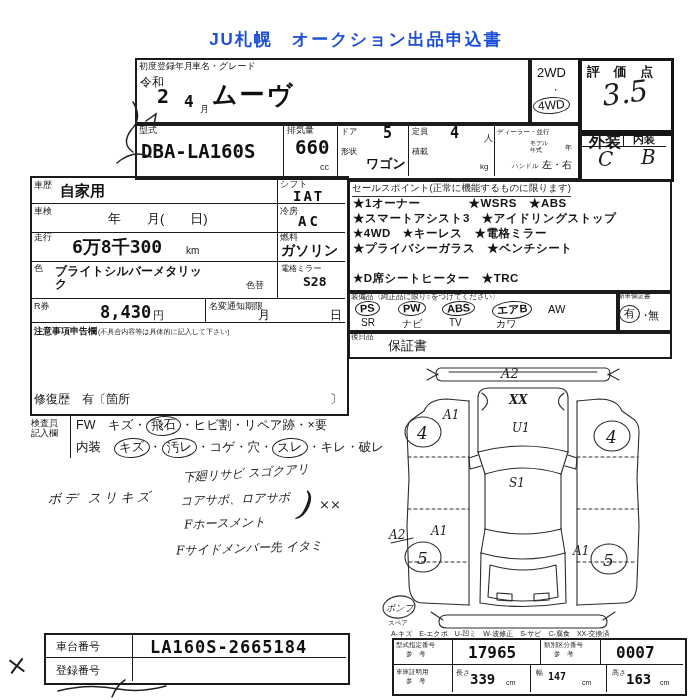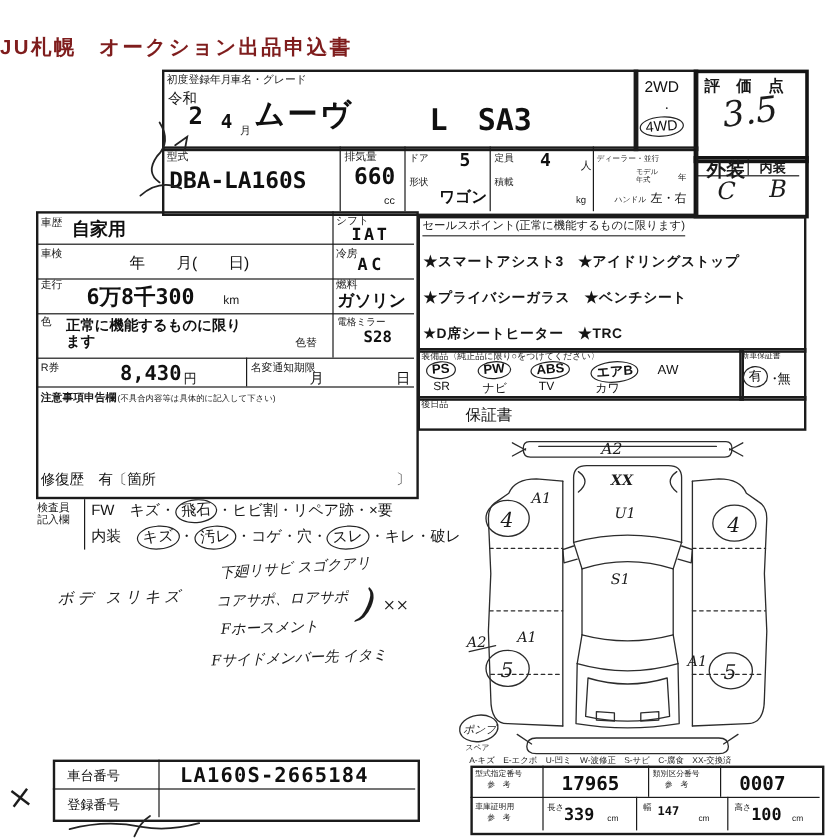--- a/index.html
+++ b/index.html
@@ -10,22 +10,22 @@
   .box3{position:absolute;border:3px solid #141414}
   .vl{position:absolute;width:0;border-left:1.5px solid #1b1b1b}
   .hl{position:absolute;height:0;border-top:1.5px solid #1b1b1b}
   .lbl{position:absolute;font-size:9px;white-space:nowrap;color:#1a1a1a}
   .sm{position:absolute;font-size:7px;white-space:nowrap;color:#222}
   .val{position:absolute;white-space:nowrap;color:#101010}
   .dot{font-family:"DejaVu Sans Mono",monospace;font-weight:700}
   .b{font-weight:700}
   .hw{position:absolute;font-family:"DejaVu Serif",serif;font-style:italic;color:#1c1c1c;white-space:nowrap}
   .circ{display:inline-block;border:1.6px solid #242424;border-radius:50%;padding:0 4px 1px 4px;transform:rotate(-4deg)}
-  .title{position:absolute;left:0;right:0;top:28px;font-size:17px;font-weight:700;
-         letter-spacing:2px;color:#7f1d1d}
+  .title{position:absolute;left:12px;right:0;top:28px;text-align:center;font-size:17px;font-weight:700;
+         letter-spacing:2px;color:#1d4ed8}
   .lot{position:absolute;left:33px;top:86px;font-size:37px;font-weight:700;color:#14141d;letter-spacing:1px}
   .salesline{position:absolute;font-size:11.5px;font-weight:700;letter-spacing:.5px;white-space:nowrap;color:#151515}
   .insline{position:absolute;font-size:12.5px;white-space:nowrap;color:#141414}
   svg.sk path,svg.sk ellipse,svg.sk line{fill:none;stroke:#2c2c2c;stroke-width:1.1;stroke-linecap:round;stroke-linejoin:round}
   svg.sk .dash{stroke-dasharray:3,3;stroke-width:1}
   svg .hw2{font-family:"DejaVu Serif",serif;font-style:italic;fill:#1b1b1b}
   svg.pen path{fill:none;stroke:#232323;stroke-width:1.5;stroke-linecap:round}
 </style>
 </head>
 <body>
@@ -41,21 +41,20 @@
   <div class="hl" style="left:580px;top:146px;width:86px"></div>
   <div class="vl" style="left:623px;top:130px;height:16px"></div>
 
   <div class="lbl" style="left:139px;top:60px">初度登録年月</div>
   <div class="lbl" style="left:192px;top:60px">車名・グレード</div>
   <div class="val" style="left:140px;top:74px;font-size:12px">令和</div>
   <div class="val dot" style="left:157px;top:84px;font-size:20px">2</div>
   <div class="val dot" style="left:184px;top:92px;font-size:16px">4</div>
   <div class="lbl" style="left:200px;top:103px">月</div>
   <div class="val dot" style="left:212px;top:78px;font-size:25px;letter-spacing:2px">ムーヴ</div>
-  <div class="val dot" style="left:358px;top:83px;font-size:25px">L　SA3</div>
   <div class="val" style="left:537px;top:65px;font-size:13px">2WD</div>
   <div class="val" style="left:551px;top:84px;font-size:9px">・</div>
   <div class="val" style="left:533px;top:97px;font-size:12px"><span class="circ">4WD</span></div>
   <div class="lbl b" style="left:587px;top:63px;font-size:13px;letter-spacing:5px">評 価 点</div>
   <div class="hw" style="left:602px;top:76px;font-size:29px;transform:rotate(-7deg)">3.5</div>
   <div class="lbl b" style="left:589px;top:132px;font-size:16px">外装</div>
   <div class="lbl b" style="left:633px;top:132px;font-size:11px">内装</div>
   <div class="hw" style="left:598px;top:147px;font-size:20px">C</div>
   <div class="hw" style="left:641px;top:145px;font-size:20px">B</div>
 
@@ -102,38 +101,40 @@
   <div class="lbl" style="left:34px;top:205px">車検</div>
   <div class="val" style="left:108px;top:210px;font-size:13px">年　　月(　　日)</div>
   <div class="lbl" style="left:280px;top:205px">冷房</div>
   <div class="val dot" style="left:298px;top:213px;font-size:14px;letter-spacing:3px">AC</div>
   <div class="lbl" style="left:34px;top:231px">走行</div>
   <div class="val dot" style="left:72px;top:235px;font-size:18px">6万8千300</div>
   <div class="lbl" style="left:186px;top:245px;font-size:10px">km</div>
   <div class="lbl" style="left:280px;top:231px">燃料</div>
   <div class="val dot" style="left:281px;top:242px;font-size:14px">ガソリン</div>
   <div class="lbl" style="left:34px;top:262px">色</div>
-  <div class="val dot" style="left:55px;top:265px;font-size:12px;white-space:normal;width:152px;line-height:13px">正常に機能するものに限ります</div>
+  <div class="val dot" style="left:55px;top:265px;font-size:12px;white-space:normal;width:152px;line-height:13px">ブライトシルバーメタリック</div>
   <div class="lbl" style="left:246px;top:279px">色替</div>
   <div class="lbl" style="left:281px;top:263px;font-size:8px">電格ミラー</div>
   <div class="val dot" style="left:303px;top:274px;font-size:13px">S28</div>
   <div class="lbl" style="left:34px;top:300px">R券</div>
   <div class="val dot" style="left:100px;top:302px;font-size:17px">8,430</div>
   <div class="lbl" style="left:153px;top:308px;font-size:11px">円</div>
   <div class="lbl" style="left:209px;top:300px">名変通知期限</div>
   <div class="val" style="left:258px;top:307px;font-size:12px">月</div>
   <div class="val" style="left:330px;top:307px;font-size:12px">日</div>
   <div class="lbl b" style="left:34px;top:325px">注意事項申告欄</div>
   <div class="sm" style="left:98px;top:327px">(不具合内容等は具体的に記入して下さい)</div>
   <div class="val" style="left:34px;top:391px;font-size:12px">修復歴　有〔箇所</div>
   <div class="val" style="left:330px;top:391px;font-size:12px">〕</div>
 
   <div class="box" style="left:348px;top:180px;width:320px;height:110px"></div>
   <div class="lbl" style="left:352px;top:182px;font-size:9.5px;border-bottom:1px solid #333;padding-bottom:1px">セールスポイント(正常に機能するものに限ります)</div>
+  <div class="salesline" style="left:353px;top:196px">★1オーナー　　　　★WSRS　★ABS</div>
   <div class="salesline" style="left:353px;top:211px">★スマートアシスト3　★アイドリングストップ</div>
+  <div class="salesline" style="left:353px;top:226px">★4WD　★キーレス　★電格ミラー</div>
   <div class="salesline" style="left:353px;top:241px">★プライバシーガラス　★ベンチシート</div>
   <div class="salesline" style="left:353px;top:271px">★D席シートヒーター　★TRC</div>
 
   <div class="box" style="left:348px;top:290px;width:268px;height:40px"></div>
   <div class="sm" style="left:351px;top:292px;font-size:7.5px">装備品〈純正品に限り○をつけてください〉</div>
   <div class="val b" style="left:355px;top:301px;font-size:11px"><span class="circ">PS</span></div>
   <div class="val b" style="left:398px;top:301px;font-size:11px"><span class="circ">PW</span></div>
   <div class="val b" style="left:442px;top:301px;font-size:11px"><span class="circ">ABS</span></div>
   <div class="val b" style="left:492px;top:301px;font-size:11px"><span class="circ">エアB</span></div>
   <div class="val" style="left:548px;top:303px;font-size:11px">AW</div>
@@ -257,21 +258,21 @@
   <div class="val dot" style="left:616px;top:643px;font-size:16px">0007</div>
   <div class="sm" style="left:396px;top:668px;font-size:6.5px">車庫証明用</div>
   <div class="sm" style="left:406px;top:677px;font-size:6.5px">参　考</div>
   <div class="sm" style="left:456px;top:668px">長さ</div>
   <div class="val dot" style="left:470px;top:671px;font-size:14px">339</div>
   <div class="sm" style="left:506px;top:679px">cm</div>
   <div class="sm" style="left:536px;top:668px">幅</div>
   <div class="val dot" style="left:548px;top:671px;font-size:10px">147</div>
   <div class="sm" style="left:582px;top:679px">cm</div>
   <div class="sm" style="left:612px;top:668px">高さ</div>
-  <div class="val dot" style="left:626px;top:671px;font-size:14px">100</div>
+  <div class="val dot" style="left:626px;top:671px;font-size:14px">163</div>
   <div class="sm" style="left:660px;top:679px">cm</div>
 
   <div class="hw" style="left:6px;top:650px;font-size:26px;transform:rotate(-8deg)">×</div>
 
   <svg class="abs pen" style="left:0;top:0" width="700" height="700" viewBox="0 0 700 700">
     <path d="M133,102 q10,16 -2,28 q-10,14 2,22"></path>
     <path d="M117,163 q16,-14 34,-6"></path>
     <path d="M146,121 l10,-7 l-2,11"></path>
     <path d="M58,691 q30,-8 60,-2 q22,4 48,-3"></path>
     <path d="M112,697 q5,-12 13,-17"></path>

